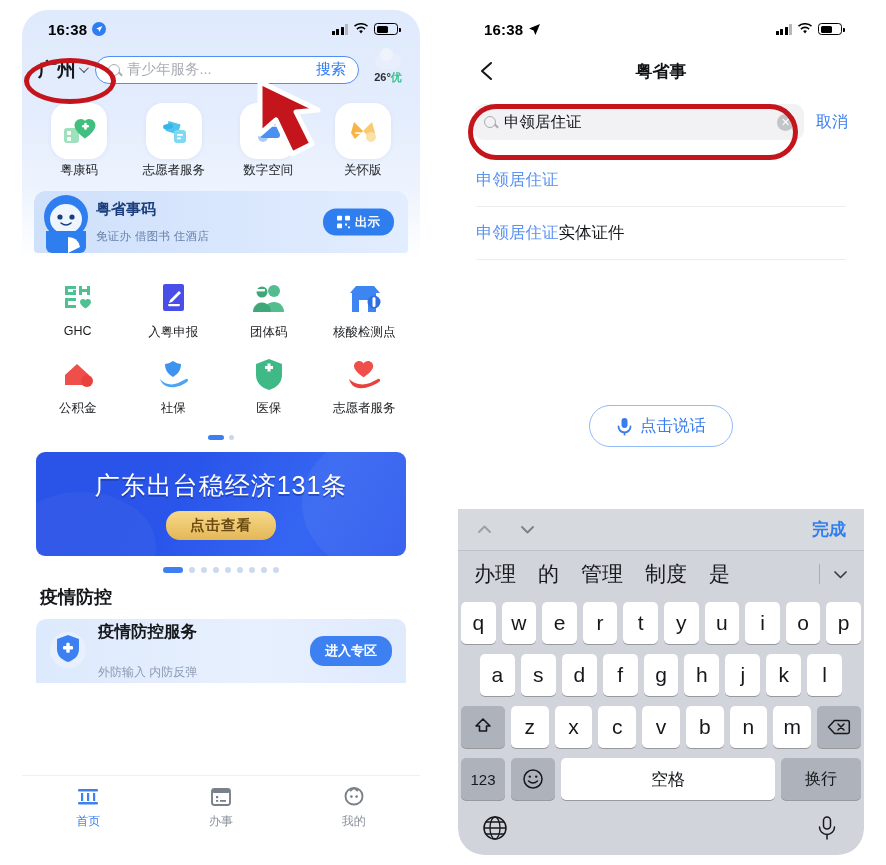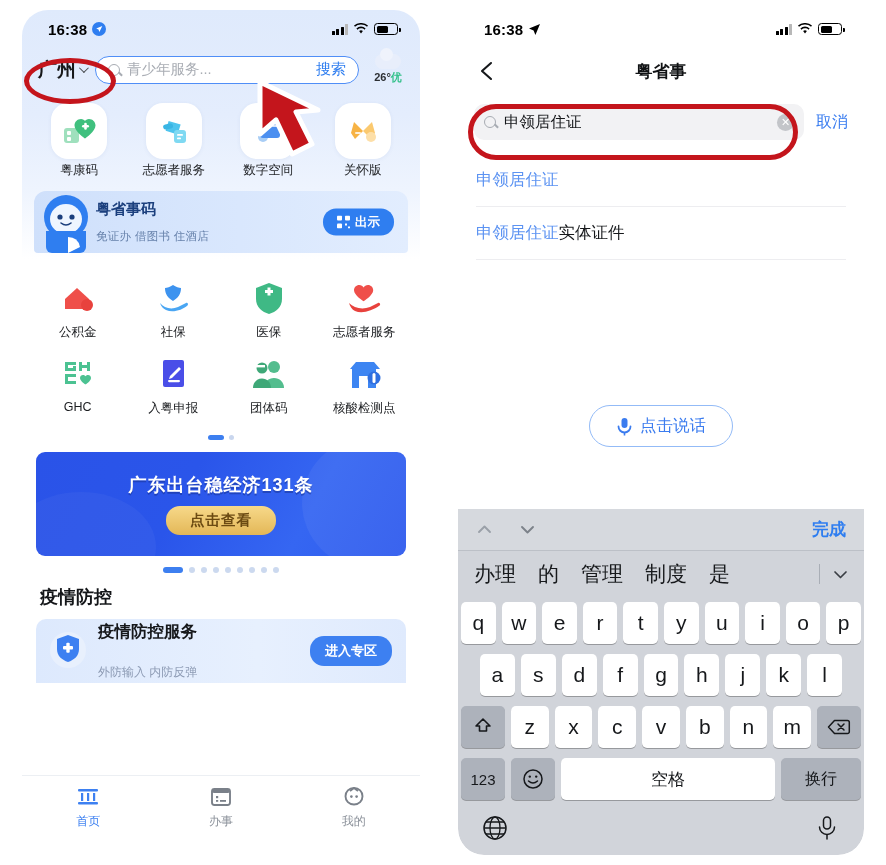--- a/index.html
+++ b/index.html
@@ -144,21 +144,21 @@
     content: ""; position: absolute; right: -26px; top: -14px;
     width: 130px; height: 130px; border-radius: 50%;
     background: rgba(255,255,255,.055);
   }
   .banner::after {
     content: ""; position: absolute; left: -30px; bottom: -46px;
     width: 150px; height: 110px; border-radius: 50%;
     background: rgba(255,255,255,.04);
   }
   .bn-title {
-    font-size: 18px; font-weight: 700; color: #fff; letter-spacing: 1px;
+    font-size: 25px; font-weight: 400; color: #fff; letter-spacing: 1px;
     position: relative; z-index: 2;
     text-shadow: 0 2px 0 rgba(18,42,130,.45);
   }
   .bn-btn {
     background: linear-gradient(180deg, #f7d98a 0%, #e3b757 100%);
     color: #6b4a12; font-size: 14.5px; font-weight: 700;
     padding: 5px 24px; border-radius: 14px; position: relative; z-index: 2;
     letter-spacing: 1px;
   }
   .bdots { display: flex; align-items: center; justify-content: center; gap: 6px; padding: 11px 0 4px; }
@@ -403,59 +403,20 @@
             <rect x="0" y="8" width="5" height="5" rx="1" fill="#fff"></rect>
             <rect x="8" y="8" width="2" height="2" fill="#fff"></rect>
             <rect x="11" y="11" width="2" height="2" fill="#fff"></rect>
           </svg>
           <span>出示</span>
         </div>
       </div>
     </div>
 
     <div class="grid8">
-      <div class="grid-row">
-        <div class="g-item">
-          <div class="g-ico">
-            <svg width="34" height="30" viewBox="0 0 34 30">
-              <path d="M4 16L16 5l12 11v10H4z" fill="#ef4f4a"></path>
-              <circle cx="26" cy="22" r="6" fill="#e8423d"></circle>
-            </svg>
-          </div>
-          <div class="g-label">公积金</div>
-        </div>
-        <div class="g-item">
-          <div class="g-ico">
-            <svg width="34" height="30" viewBox="0 0 34 30">
-              <path d="M17 2c3 2 6 3 8 3 0 6-3 10-8 13-5-3-8-7-8-13 2 0 5-1 8-3z" fill="#3d93ef"></path>
-              <path d="M4 20c4 5 11 7 18 4l8-4c1.5-.8 2.8 1.3 1.5 2.4C26 27 17 30 10 27c-3-1.3-5-4-6-7z" fill="#4aa6f3"></path>
-            </svg>
-          </div>
-          <div class="g-label">社保</div>
-        </div>
-        <div class="g-item">
-          <div class="g-ico">
-            <svg width="30" height="32" viewBox="0 0 30 32">
-              <path d="M15 1l13 5v11c0 8-6 13-13 15C8 30 2 25 2 17V6z" fill="#3fb985"></path>
-              <rect x="11" y="8" width="8" height="3" fill="#fff"></rect>
-              <rect x="13.5" y="5.5" width="3" height="8" fill="#fff"></rect>
-            </svg>
-          </div>
-          <div class="g-label">医保</div>
-        </div>
-        <div class="g-item">
-          <div class="g-ico">
-            <svg width="34" height="30" viewBox="0 0 34 30">
-              <path d="M21 2c-2 0-3.6 1.2-4.4 2.6C15.8 3.2 14.2 2 12.2 2 9.3 2 7 4.3 7 7.2c0 5 9.6 11 9.6 11s9.6-6 9.6-11C26.2 4.3 23.9 2 21 2z" fill="#ef4f4a"></path>
-              <path d="M2 20c5 5 13 7 21 4l8-4c1.6-.8 2.9 1.4 1.6 2.5C25 28 15 31 8 28c-3-1.3-5-4.5-6-8z" fill="#e8423d"></path>
-            </svg>
-          </div>
-          <div class="g-label">志愿者服务</div>
-        </div>
-      </div>
       <div class="grid-row">
         <div class="g-item">
           <div class="g-ico">
             <svg width="32" height="32" viewBox="0 0 32 32">
               <rect x="3" y="4" width="11" height="3" fill="#4cc292"></rect>
               <rect x="3" y="4" width="3" height="9" fill="#4cc292"></rect>
               <rect x="3" y="10" width="9" height="3" fill="#4cc292"></rect>
               <rect x="11" y="8" width="3" height="5" fill="#4cc292"></rect>
               <rect x="17" y="4" width="3" height="9" fill="#4cc292"></rect>
               <rect x="25" y="4" width="3" height="9" fill="#4cc292"></rect>
@@ -496,20 +457,59 @@
               <path d="M3 10L9 3h18l6 7z" fill="#3d85f2"></path>
               <rect x="5" y="10" width="24" height="19" fill="#3d85f2"></rect>
               <rect x="12" y="17" width="9" height="12" fill="#fff"></rect>
               <circle cx="27" cy="19" r="6.5" fill="#2f6fe0"></circle>
               <rect x="25.5" y="14" width="3" height="10" rx="1.5" fill="#fff"></rect>
             </svg>
           </div>
           <div class="g-label">核酸检测点</div>
         </div>
       </div>
+      <div class="grid-row">
+        <div class="g-item">
+          <div class="g-ico">
+            <svg width="34" height="30" viewBox="0 0 34 30">
+              <path d="M4 16L16 5l12 11v10H4z" fill="#ef4f4a"></path>
+              <circle cx="26" cy="22" r="6" fill="#e8423d"></circle>
+            </svg>
+          </div>
+          <div class="g-label">公积金</div>
+        </div>
+        <div class="g-item">
+          <div class="g-ico">
+            <svg width="34" height="30" viewBox="0 0 34 30">
+              <path d="M17 2c3 2 6 3 8 3 0 6-3 10-8 13-5-3-8-7-8-13 2 0 5-1 8-3z" fill="#3d93ef"></path>
+              <path d="M4 20c4 5 11 7 18 4l8-4c1.5-.8 2.8 1.3 1.5 2.4C26 27 17 30 10 27c-3-1.3-5-4-6-7z" fill="#4aa6f3"></path>
+            </svg>
+          </div>
+          <div class="g-label">社保</div>
+        </div>
+        <div class="g-item">
+          <div class="g-ico">
+            <svg width="30" height="32" viewBox="0 0 30 32">
+              <path d="M15 1l13 5v11c0 8-6 13-13 15C8 30 2 25 2 17V6z" fill="#3fb985"></path>
+              <rect x="11" y="8" width="8" height="3" fill="#fff"></rect>
+              <rect x="13.5" y="5.5" width="3" height="8" fill="#fff"></rect>
+            </svg>
+          </div>
+          <div class="g-label">医保</div>
+        </div>
+        <div class="g-item">
+          <div class="g-ico">
+            <svg width="34" height="30" viewBox="0 0 34 30">
+              <path d="M21 2c-2 0-3.6 1.2-4.4 2.6C15.8 3.2 14.2 2 12.2 2 9.3 2 7 4.3 7 7.2c0 5 9.6 11 9.6 11s9.6-6 9.6-11C26.2 4.3 23.9 2 21 2z" fill="#ef4f4a"></path>
+              <path d="M2 20c5 5 13 7 21 4l8-4c1.6-.8 2.9 1.4 1.6 2.5C25 28 15 31 8 28c-3-1.3-5-4.5-6-8z" fill="#e8423d"></path>
+            </svg>
+          </div>
+          <div class="g-label">志愿者服务</div>
+        </div>
+      </div>
       <div class="dots">
         <span class="dot on"></span>
         <span class="dot"></span>
       </div>
     </div>
 
     <div class="banner-wrap">
       <div class="banner">
         <div class="bn-title">广东出台稳经济131条</div>
         <div class="bn-btn">点击查看</div>

